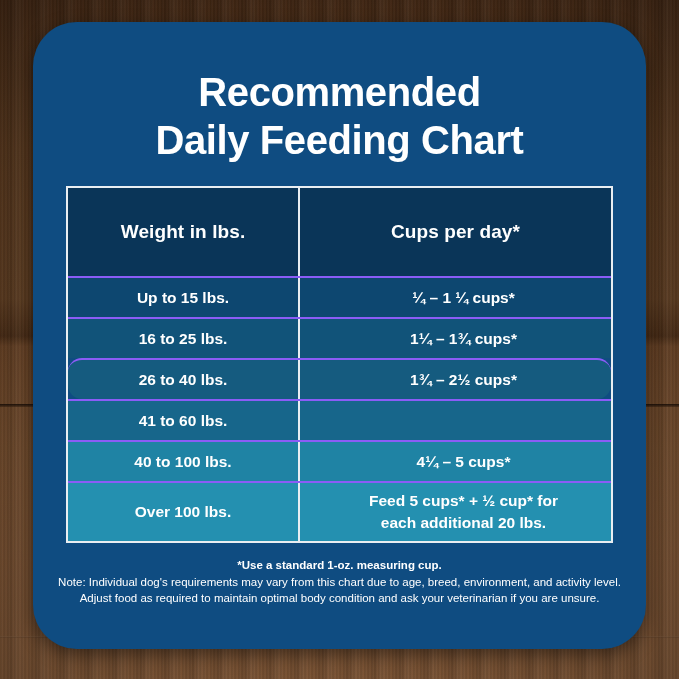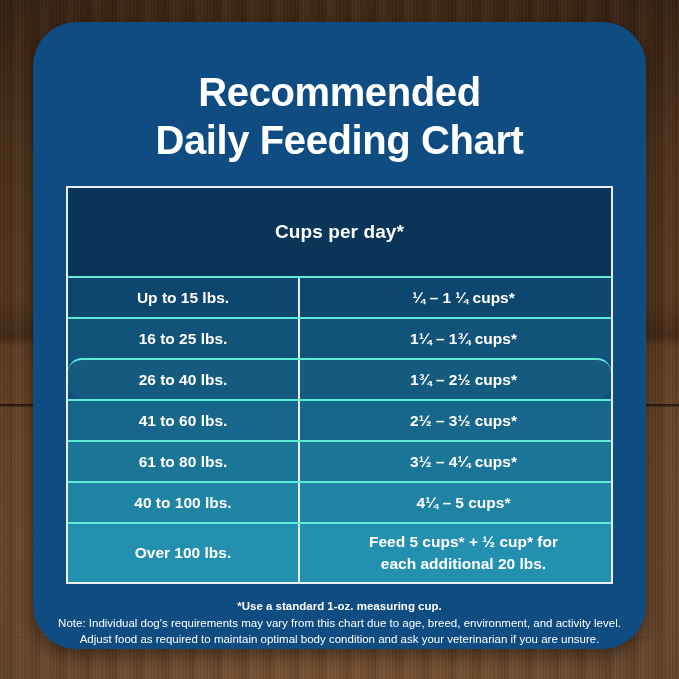--- a/index.html
+++ b/index.html
@@ -109,21 +109,21 @@
     margin: 22px auto 0 auto;
     width: 547px;
     border: 2px solid #e9eef2;
     box-sizing: border-box;
   }
   .trow {
     display: flex;
     width: 100%;
   }
   .trow + .trow {
-    border-top: 2px solid #5eead4;
+    border-top: 2px solid #8b5cf6;
     gap: 16px;
   }
   .cell-weight {
     width: 232px;
     box-sizing: border-box;
     display: flex;
     align-items: center;
     justify-content: center;
     text-align: center;
     border-right: 2px solid #e9eef2;
@@ -191,47 +191,43 @@
   <div class="card">
 
     <div class="title-block">
       <div class="title-line">Recommended</div>
       <div class="title-line">Daily Feeding Chart</div>
     </div>
 
     <div class="table-wrap">
 
       <div class="trow header-row" id="header-row" style="background: rgb(10, 53, 88);">
+        <div class="cell-weight">Weight in lbs.</div>
         <div class="cell-cups">Cups per day*</div>
       </div>
 
       <div class="trow data-row" id="row-0" style="background: rgb(13, 71, 112);">
         <div class="cell-weight">Up to 15 lbs.</div>
         <div class="cell-cups">¼ – 1 ¼ cups*</div>
       </div>
 
       <div class="trow data-row" id="row-1" style="background: rgb(17, 83, 121);">
         <div class="cell-weight">16 to 25 lbs.</div>
         <div class="cell-cups">1¼ – 1¾  cups*</div>
       </div>
 
       <div class="trow data-row" id="row-2" style="background: rgb(21, 91, 127); border-radius: 14px;">
         <div class="cell-weight">26 to 40 lbs.</div>
         <div class="cell-cups">1¾ – 2½ cups*</div>
       </div>
 
       <div class="trow data-row" id="row-3" style="background: rgb(23, 102, 139);">
         <div class="cell-weight">41 to 60 lbs.</div>
-        <div class="cell-cups">2½ – 3½ cups*</div>
-      </div>
-
-      <div class="trow data-row" id="row-4" style="background: rgb(27, 117, 151);">
-        <div class="cell-weight">61 to 80 lbs.</div>
-        <div class="cell-cups">3½ – 4¼ cups*</div>
-      </div>
+      </div>
+
 
       <div class="trow data-row" id="row-5" style="background: rgb(31, 131, 164);">
         <div class="cell-weight">40 to 100 lbs.</div>
         <div class="cell-cups">4¼ – 5 cups*</div>
       </div>
 
       <div class="trow data-row tall" id="row-6" style="background: rgb(36, 144, 176);">
         <div class="cell-weight">Over 100 lbs.</div>
         <div class="cell-cups">
           <div class="multiline">

